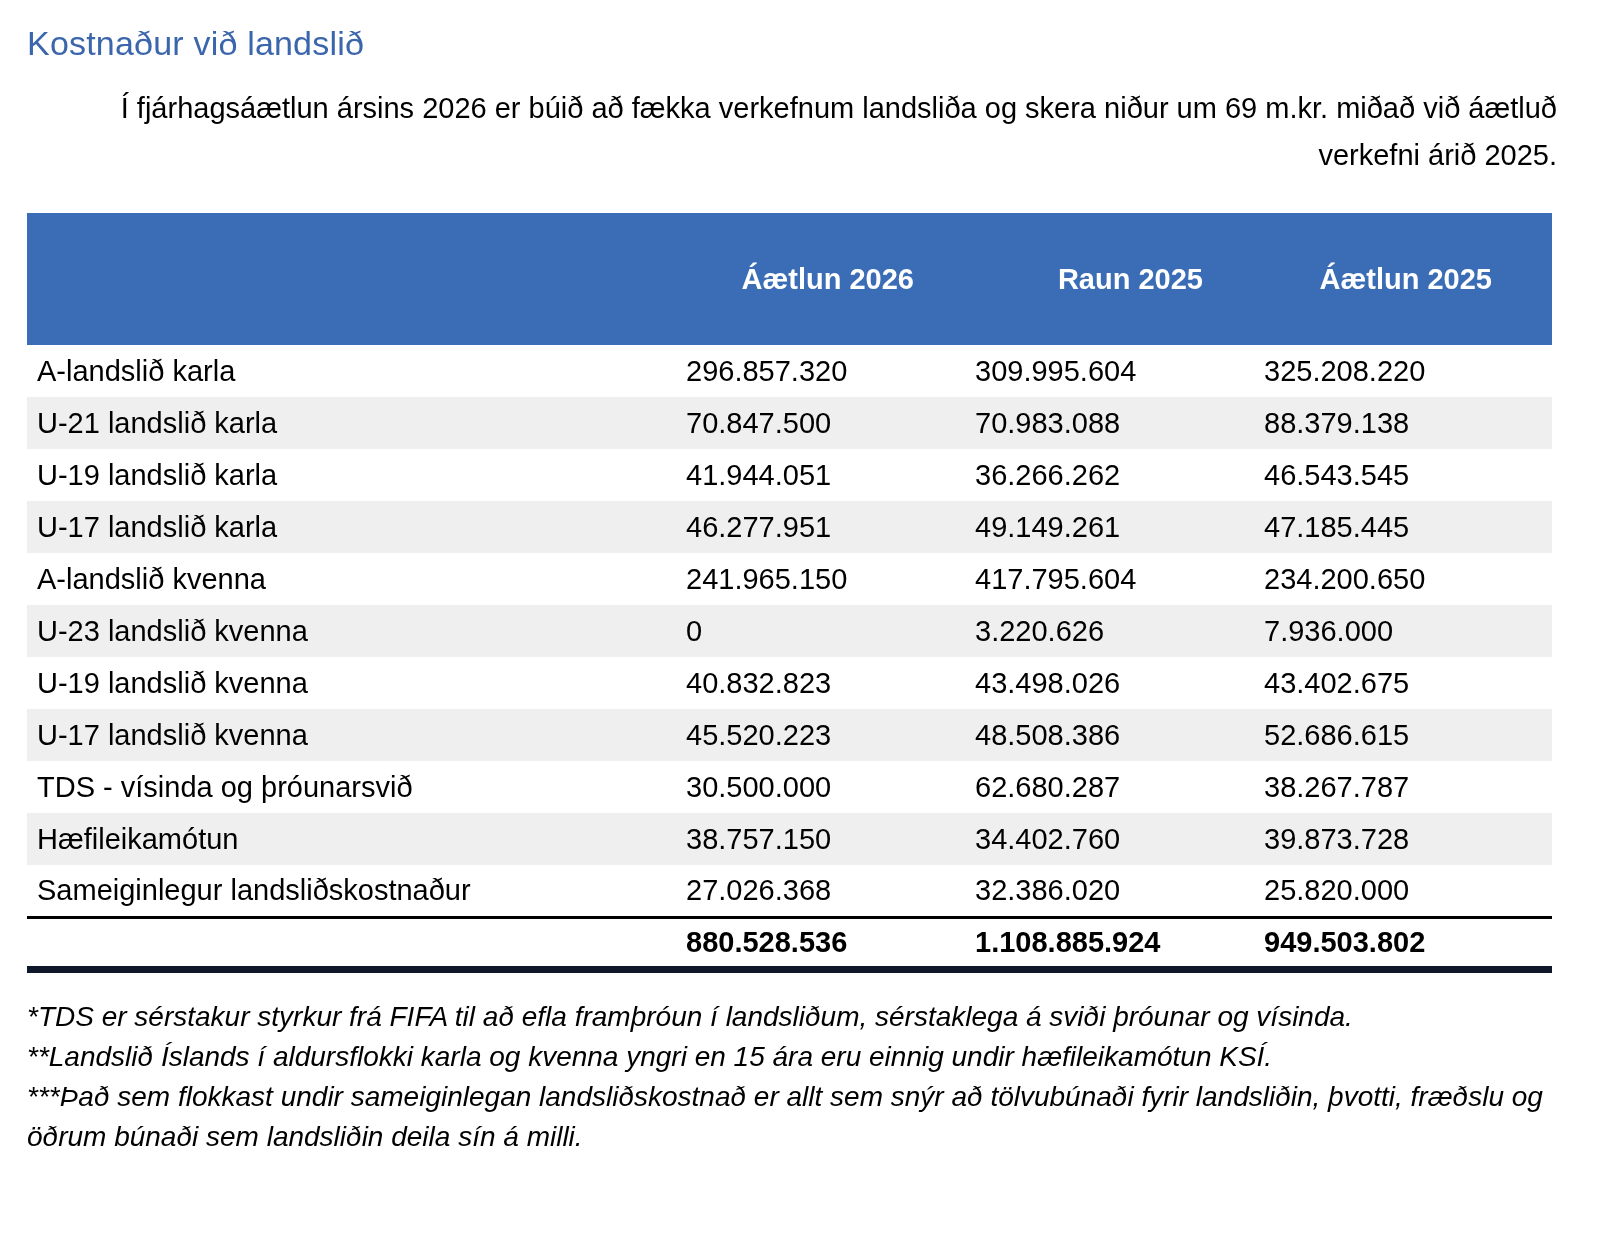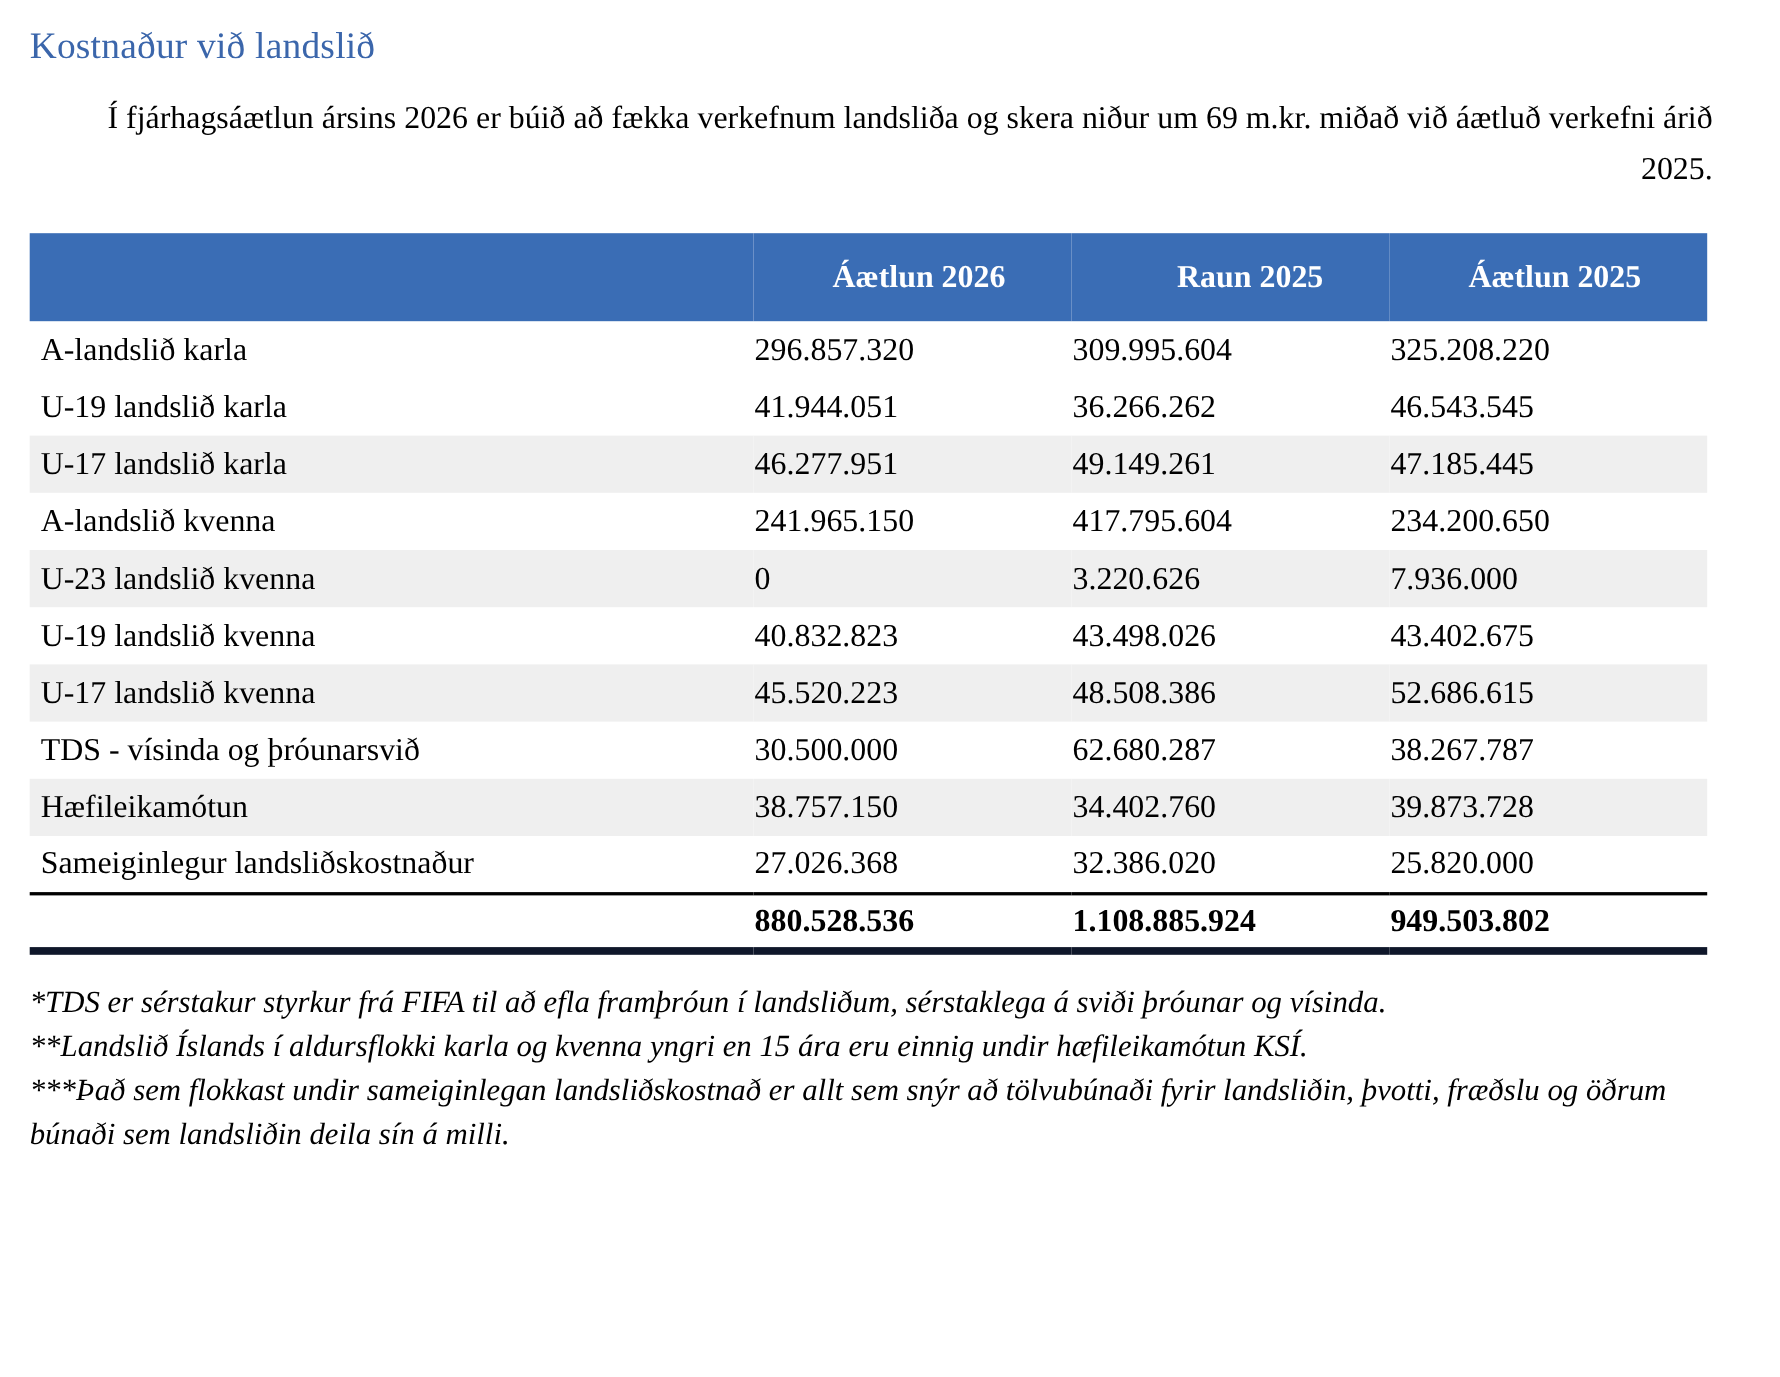--- a/index.html
+++ b/index.html
@@ -6,21 +6,20 @@
   html, body {
     margin: 0; padding: 0;
     width: 1618px; height: 1252px;
     background: #ffffff;
     font-family: "Liberation Sans", sans-serif;
     color: #000000;
     overflow: hidden;
   }
   .page {
     padding: 24px 27px 0 27px;
-    font-family: Liberation Serif, serif;
   }
   .doc-heading {
     font-size: 34px;
     font-weight: normal;
     color: #3b66ab;
     margin: 0 0 22px 0;
     letter-spacing: 0.2px;
   }
   .intro {
     font-size: 29px;
@@ -34,21 +33,21 @@
     table-layout: fixed;
     width: 1525px;
     font-size: 29px;
   }
   table.cost-table col.c-label { width: 658px; }
   table.cost-table col.c-num   { width: 289px; }
   thead th {
     background: #3a6db5;
     color: #ffffff;
     font-weight: bold;
-    height: 80px;
+    height: 132px;
     text-align: right;
     padding: 0 60px 0 0;
     vertical-align: middle;
   }
   thead th.label-col { text-align: left; padding: 0 0 0 10px; }
   tbody td {
     height: 52px;
     vertical-align: middle;
   }
   tbody tr.alt td { background: #efefef; }
@@ -93,20 +92,26 @@
         <th>Raun 2025</th>
         <th>Áætlun 2025</th>
       </tr>
     </thead>
     <tbody>
         <tr>
           <td class="label">A-landslið karla</td>
           <td class="num">296.857.320</td>
           <td class="num">309.995.604</td>
           <td class="num">325.208.220</td>
+        </tr>
+        <tr class="alt">
+          <td class="label">U-21 landslið karla</td>
+          <td class="num">70.847.500</td>
+          <td class="num">70.983.088</td>
+          <td class="num">88.379.138</td>
         </tr>
         <tr>
           <td class="label">U-19 landslið karla</td>
           <td class="num">41.944.051</td>
           <td class="num">36.266.262</td>
           <td class="num">46.543.545</td>
         </tr>
         <tr class="alt">
           <td class="label">U-17 landslið karla</td>
           <td class="num">46.277.951</td>

